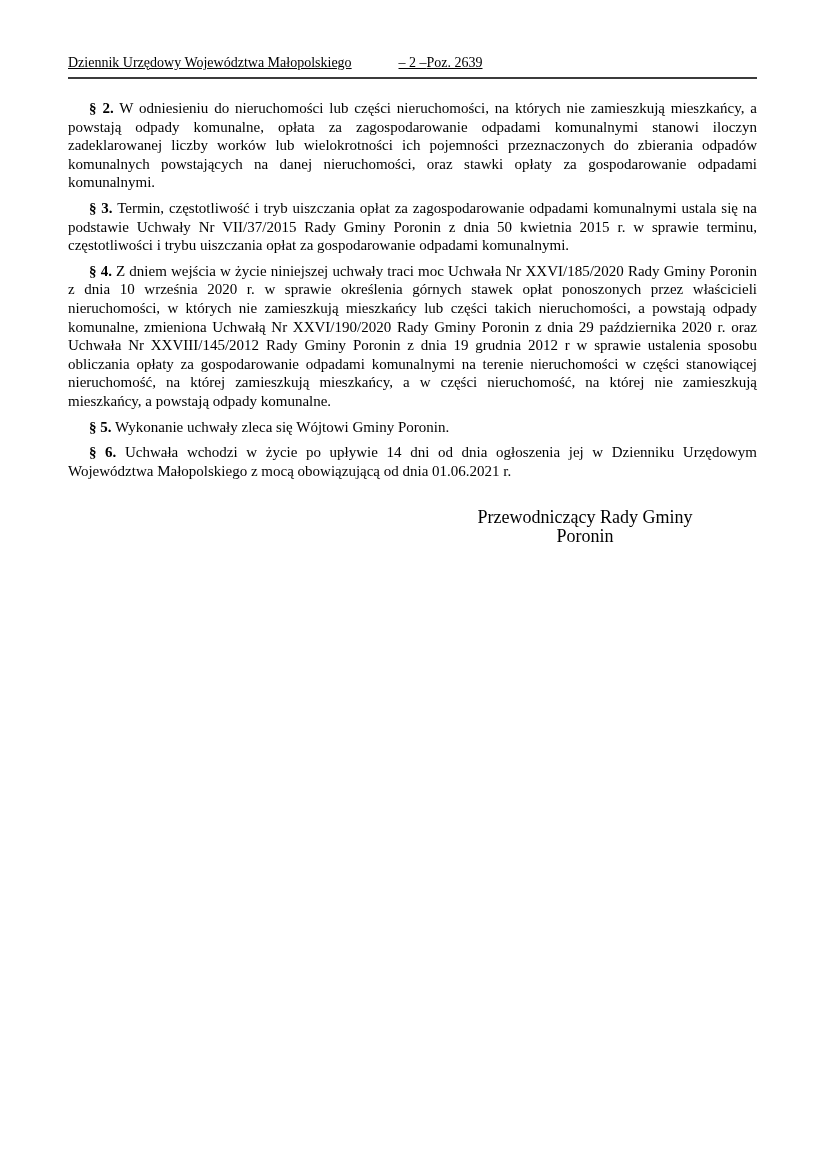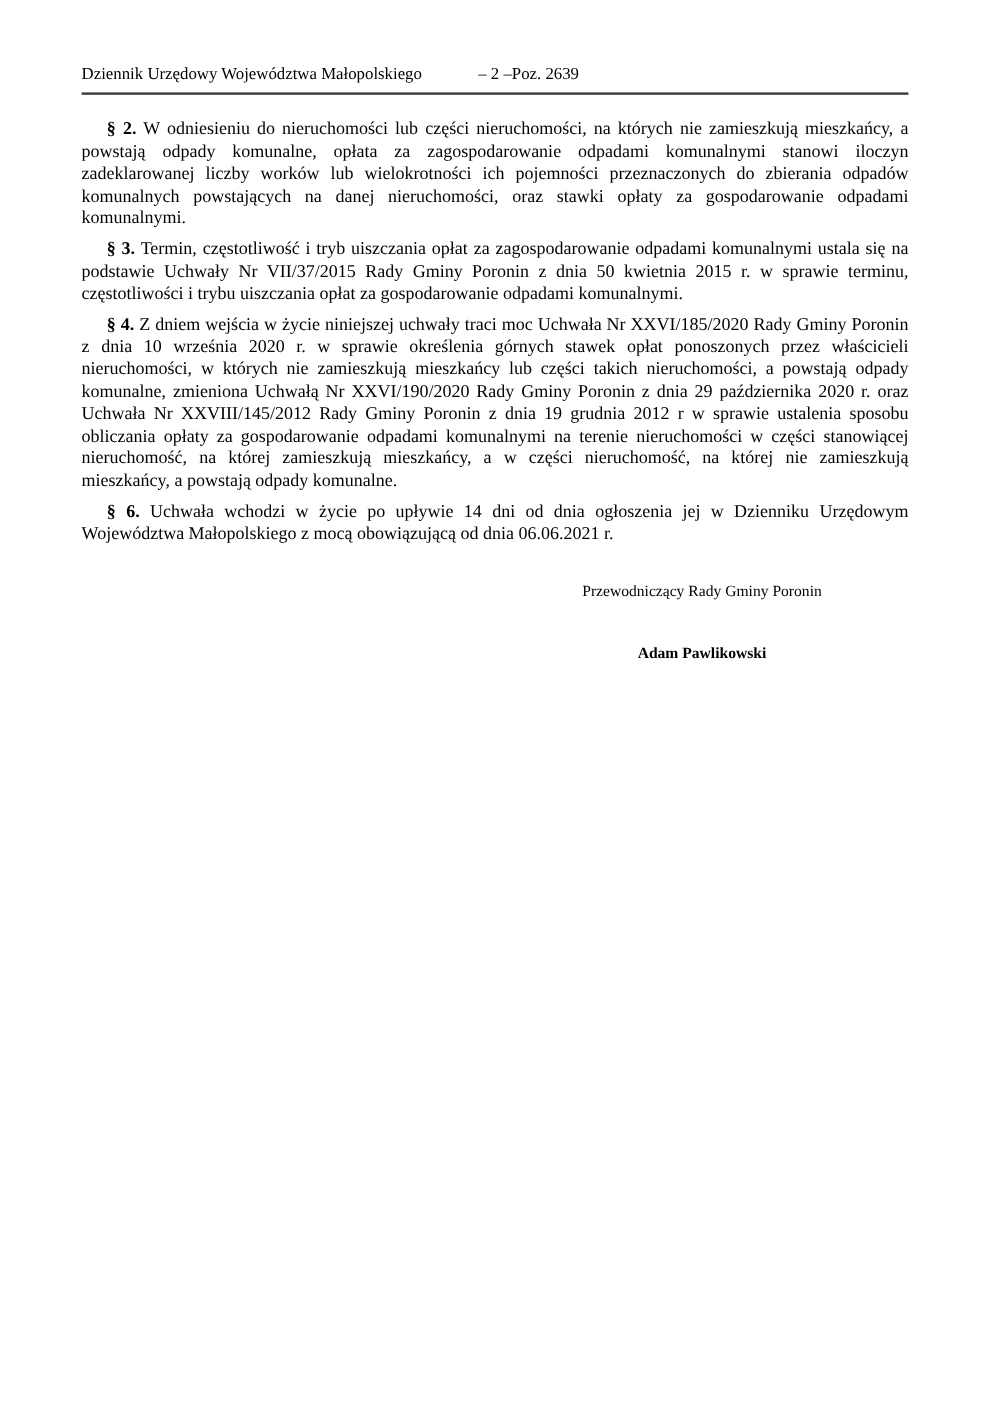--- a/index.html
+++ b/index.html
@@ -17,20 +17,21 @@
     box-sizing: border-box;
     padding: 54px 69px 40px 68px;
   }
   .doc-header {
     display: flex;
     justify-content: space-between;
     align-items: baseline;
     font-size: 14px;
     line-height: 17px;
     color: #000000;
+    text-decoration: underline;
   }
   .doc-header .h-left   { flex: 1 1 0; text-align: left; }
   .doc-header .h-center { flex: 0 0 auto; text-align: center; }
   .doc-header .h-right  { flex: 1 1 0; text-align: left; }
   .header-rule {
     height: 2px;
     background: #3b3b3b;
     margin-top: 6px;
   }
   .doc-body {
@@ -43,21 +44,21 @@
     text-align: justify;
     text-indent: 21px;
   }
   .para .marker {
     font-weight: bold;
   }
   .signature {
     width: 240px;
     margin: 28px 52px 0 auto;
     text-align: center;
-    font-size: 13px;
+    font-size: 18px;
     line-height: 19px;
   }
   .signature .sig-title {
     font-weight: normal;
   }
   .signature .sig-name {
     margin-top: 32px;
     font-weight: bold;
   }
 </style>
@@ -75,23 +76,23 @@
   <div class="header-rule"></div>
 
   <main class="doc-body">
 
     <p class="para"><span class="marker">§ 2.</span> <span>W odniesieniu do nieruchomości lub części nieruchomości, na których nie zamieszkują mieszkańcy, a powstają odpady komunalne, opłata za zagospodarowanie odpadami komunalnymi stanowi iloczyn zadeklarowanej liczby worków lub wielokrotności ich pojemności przeznaczonych do zbierania odpadów komunalnych powstających na danej nieruchomości, oraz stawki opłaty za gospodarowanie odpadami komunalnymi.</span></p>
 
     <p class="para"><span class="marker">§ 3.</span> <span>Termin, częstotliwość i tryb uiszczania opłat za zagospodarowanie odpadami komunalnymi ustala się na podstawie Uchwały Nr VII/37/2015 Rady Gminy Poronin z dnia 50 kwietnia 2015 r. w sprawie terminu, częstotliwości i trybu uiszczania opłat za gospodarowanie odpadami komunalnymi.</span></p>
 
     <p class="para"><span class="marker">§ 4.</span> <span>Z dniem wejścia w życie niniejszej uchwały traci moc Uchwała Nr XXVI/185/2020 Rady Gminy Poronin z dnia 10 września 2020 r. w sprawie określenia górnych stawek opłat ponoszonych przez właścicieli nieruchomości, w których nie zamieszkują mieszkańcy lub części takich nieruchomości, a powstają odpady komunalne, zmieniona Uchwałą Nr XXVI/190/2020 Rady Gminy Poronin z dnia 29 października 2020 r. oraz Uchwała Nr XXVIII/145/2012 Rady Gminy Poronin z dnia 19 grudnia 2012 r w sprawie ustalenia sposobu obliczania opłaty za gospodarowanie odpadami komunalnymi na terenie nieruchomości w części stanowiącej nieruchomość, na której zamieszkują mieszkańcy, a w części nieruchomość, na której nie zamieszkują mieszkańcy, a powstają odpady komunalne.</span></p>
 
+    <p class="para"><span class="marker">§ 5.</span> <span>Wykonanie uchwały zleca się Wójtowi Gminy Poronin.</span></p>
 
-    <p class="para"><span class="marker">§ 6.</span> <span>Uchwała wchodzi w życie po upływie 14 dni od dnia ogłoszenia jej w Dzienniku Urzędowym Województwa Małopolskiego z mocą obowiązującą od dnia 06.06.2021 r.</span></p>
+    <p class="para"><span class="marker">§ 6.</span> <span>Uchwała wchodzi w życie po upływie 14 dni od dnia ogłoszenia jej w Dzienniku Urzędowym Województwa Małopolskiego z mocą obowiązującą od dnia 01.06.2021 r.</span></p>
 
     <div class="signature">
       <div class="sig-title">Przewodniczący Rady Gminy Poronin</div>
-      <div class="sig-name">Adam Pawlikowski</div>
     </div>
 
   </main>
 
 </div>
 
 </body></html>

